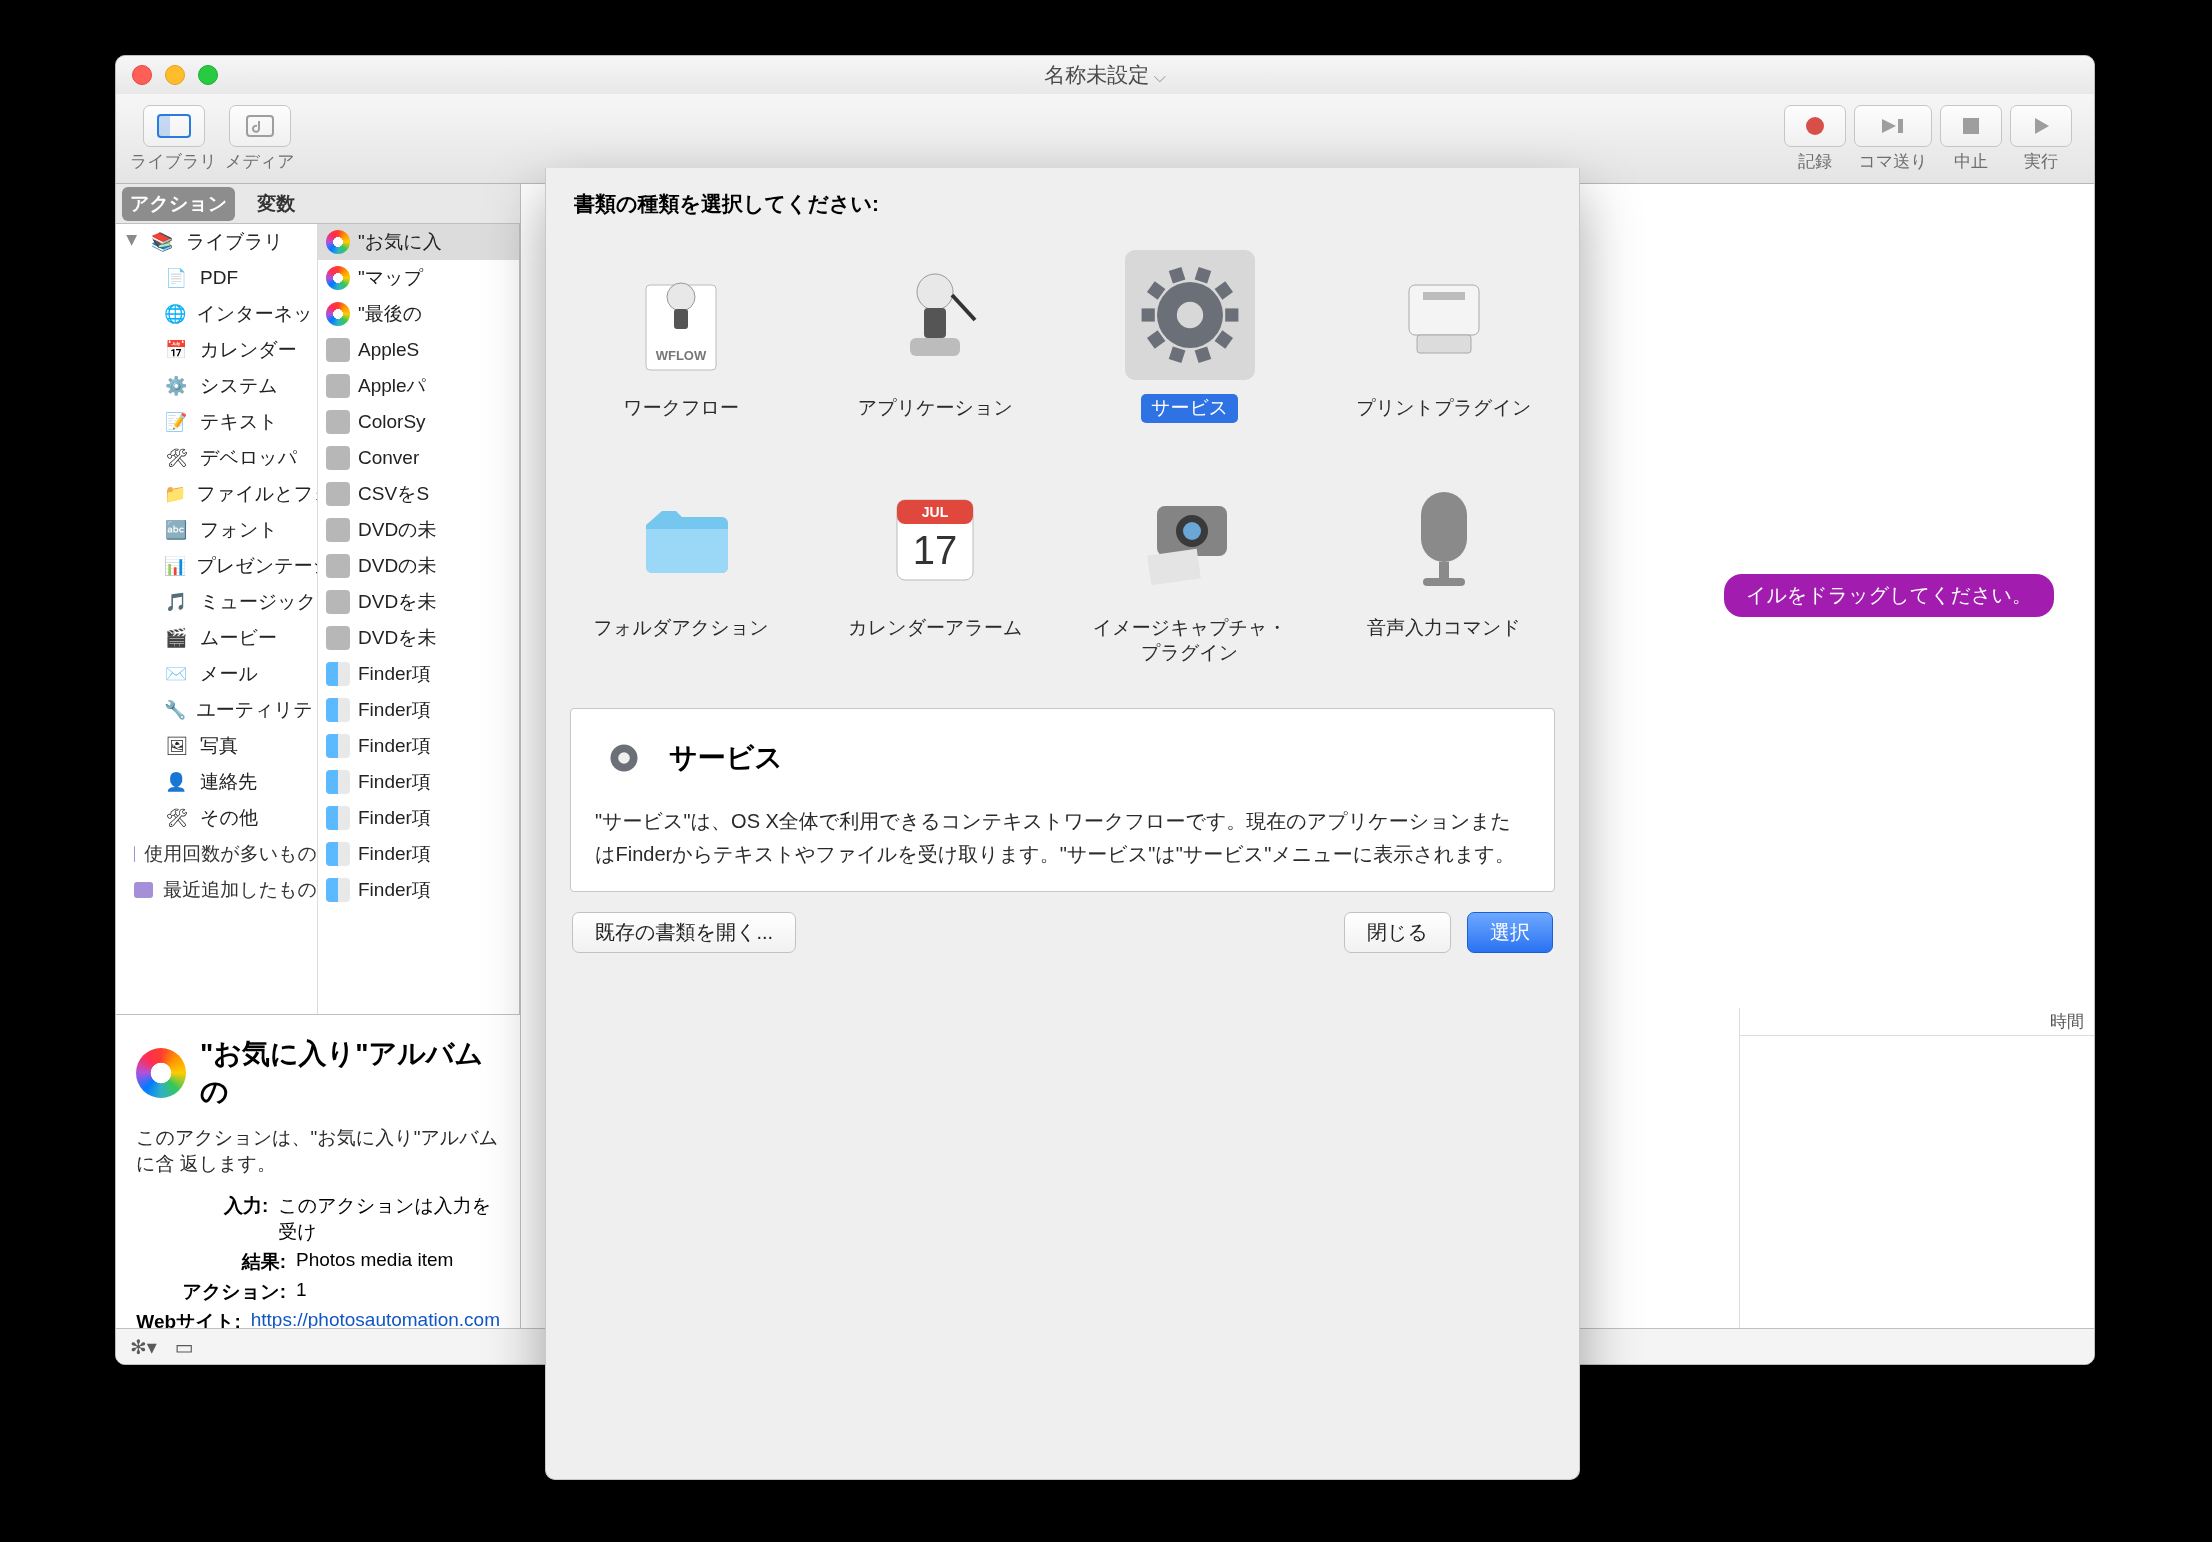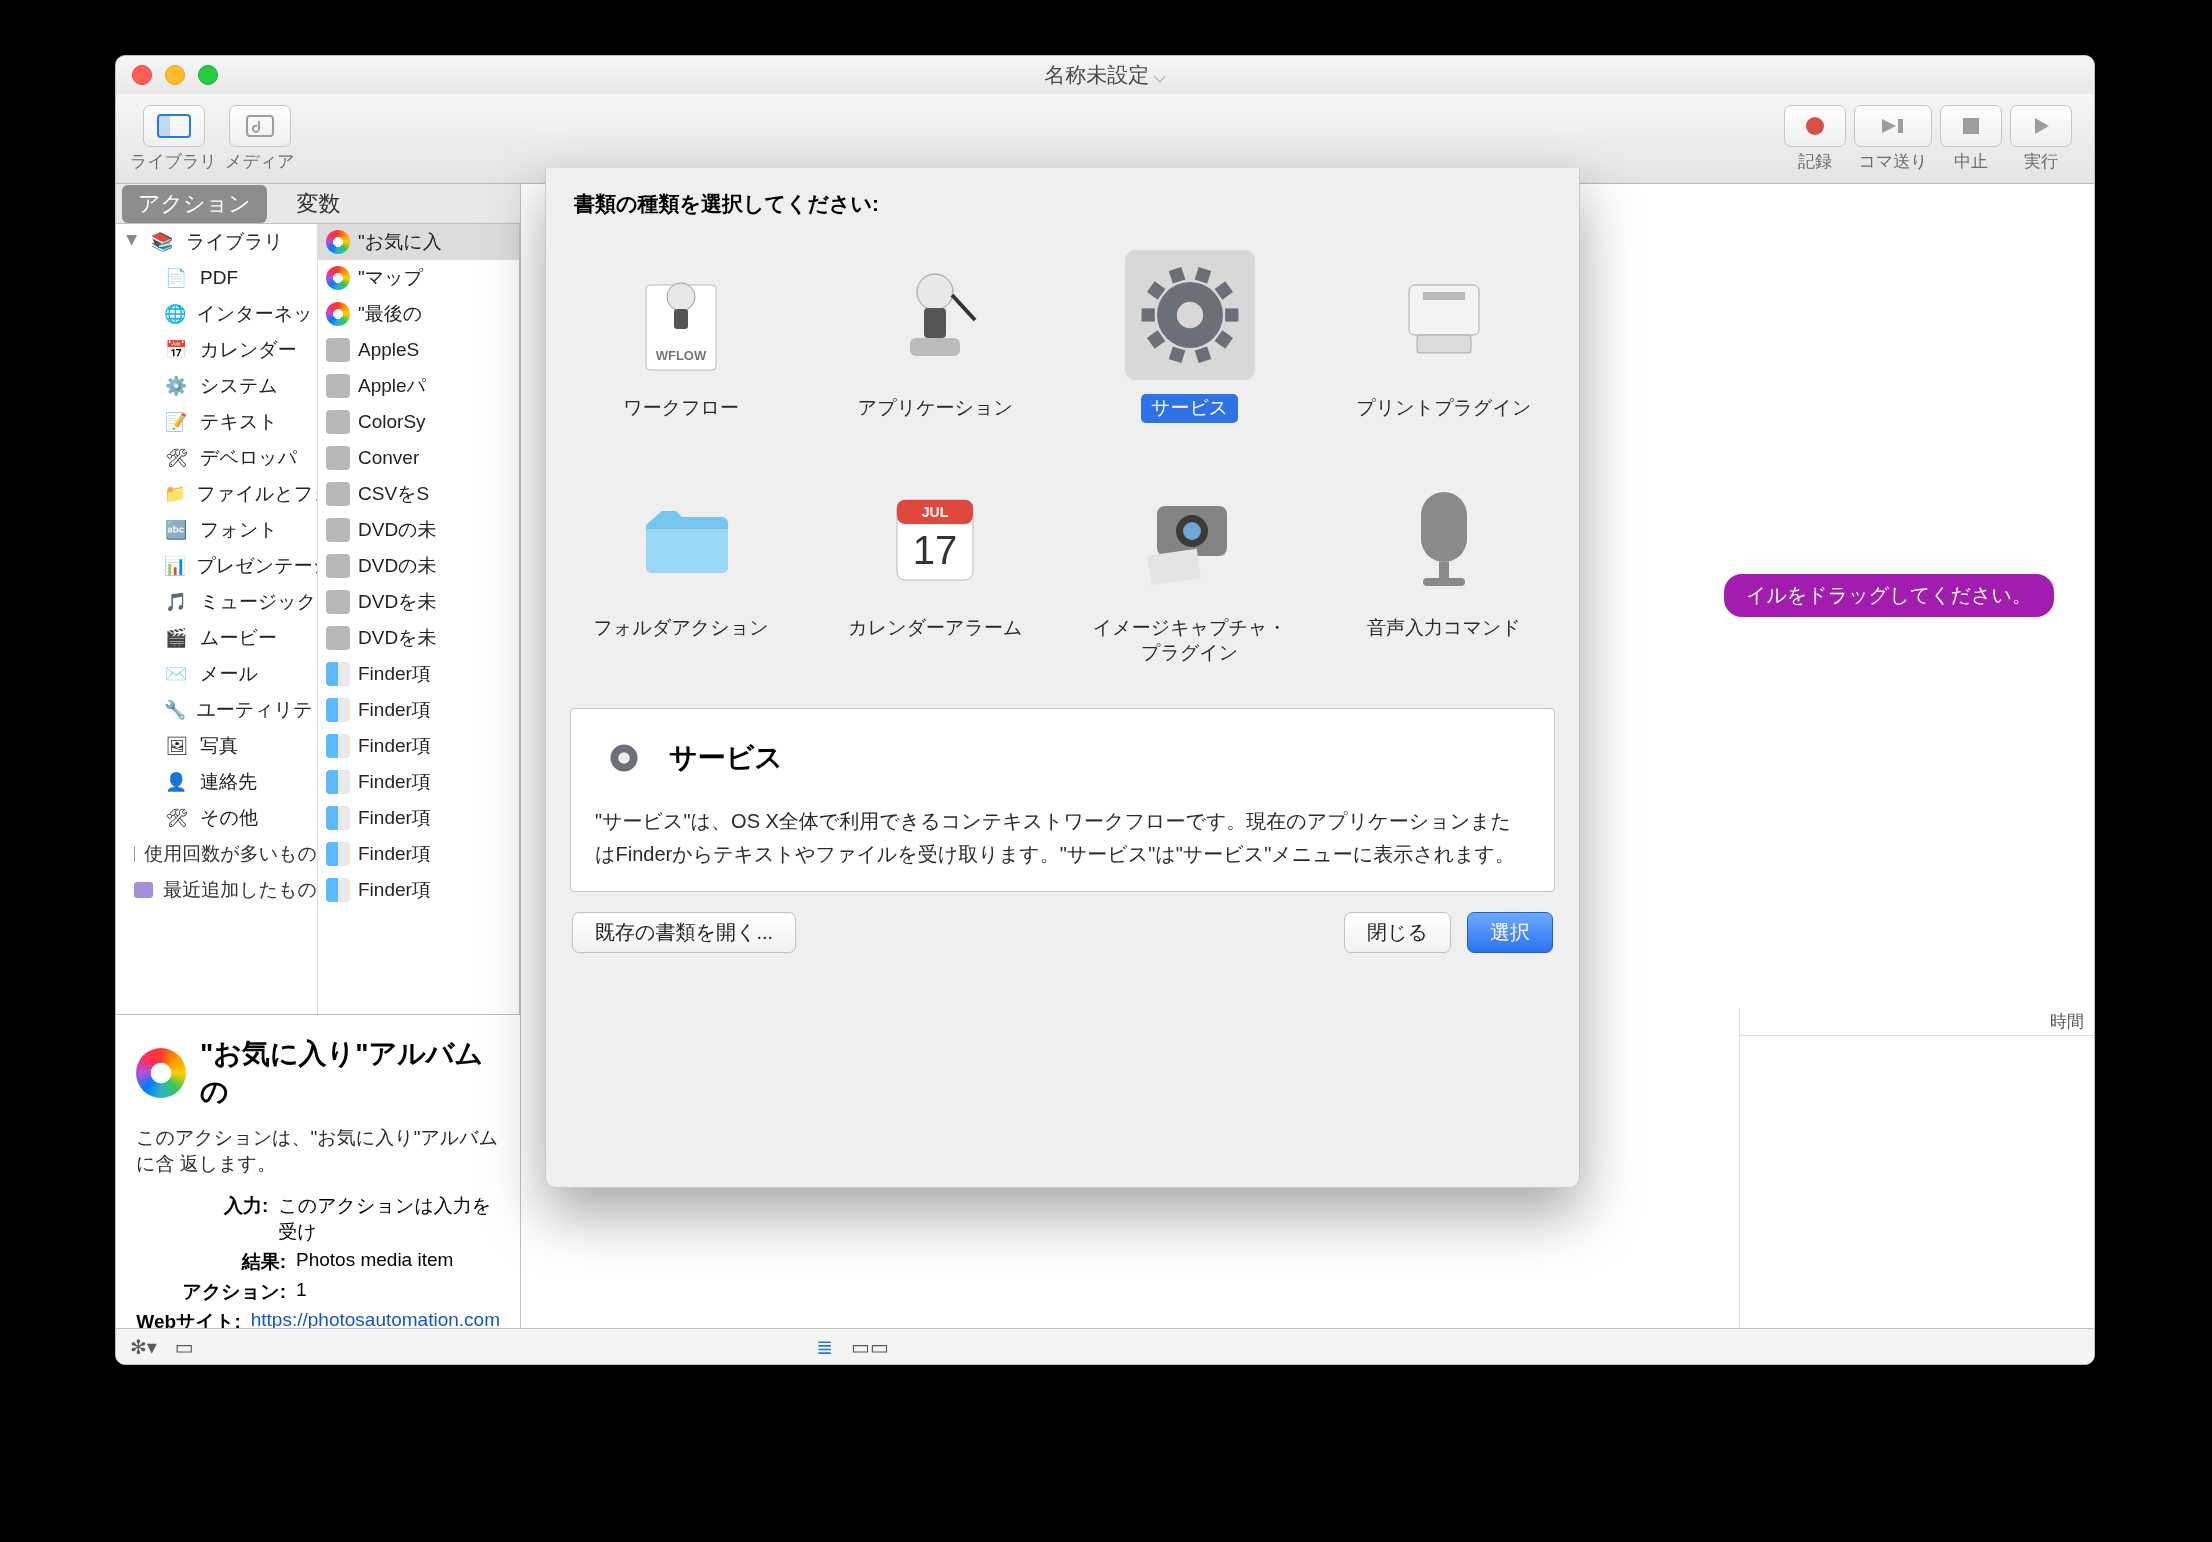--- a/index.html
+++ b/index.html
@@ -21,21 +21,21 @@
 
 .toolbar{height:90px;background:linear-gradient(#f6f6f6,#e4e4e4);border-bottom:1px solid #b8b8b8;display:flex;align-items:center;padding:0 14px;}
 .tbtn{display:flex;flex-direction:column;align-items:center;margin-right:8px;font-size:17px;color:#6e6e6e;}
 .tbtn .bx{width:62px;height:42px;background:linear-gradient(#fdfdfd,#f0f0f0);border:1px solid #c6c6c6;border-radius:7px;display:flex;align-items:center;justify-content:center;margin-bottom:3px;}
 .tbtn.wide .bx{width:78px;}
 .tspacer{flex:1;}
 
 .body{display:flex;height:calc(100% - 128px);}
 .left{width:405px;display:flex;flex-direction:column;border-right:1px solid #c0c0c0;}
 .tabbar{height:40px;background:#e8e8e8;display:flex;align-items:center;padding-left:6px;border-bottom:1px solid #c0c0c0;}
-.tab{padding:4px 16px;font-size:22px;color:#333;border-radius:6px;}
+.tab{padding:4px 8px;font-size:19px;color:#333;border-radius:6px;font-weight:bold;}
 .tab.sel{background:#8d8d8d;color:#fff;}
 .tab+.tab{margin-left:14px;}
 .searchpad{flex:1;}
 
 .categories{flex:1;overflow:auto;background:#fff;}
 .catrow{display:flex;align-items:center;height:36px;padding-left:10px;font-size:19px;color:#222;gap:10px;white-space:nowrap;}
 .catrow.hdr{font-weight:400;}
 .catrow .disc{color:#8a8a8a;font-size:14px;transform:rotate(90deg);display:inline-block;width:14px;}
 .catrow .ci{width:26px;height:26px;display:flex;align-items:center;justify-content:center;font-size:18px;}
 .catrow.sub{padding-left:48px;}
@@ -61,21 +61,21 @@
 .kvrow .k{width:150px;text-align:right;font-weight:700;margin-right:10px;}
 .kvrow a{color:#1056c4;text-decoration:none;}
 
 .statusbar{position:absolute;bottom:0;left:0;right:0;height:36px;border-top:1px solid #c0c0c0;background:#f4f4f4;display:flex;align-items:center;padding:0 14px;gap:18px;color:#5a5a5a;font-size:20px;}
 .sbspacer{flex:1;}
 
 .righttable{position:absolute;right:0;top:0;width:355px;height:100%;border-left:1px solid #dcdcdc;margin-top:31px;}
 .rthdr{height:28px;border-bottom:1px solid #dcdcdc;display:flex;align-items:center;padding:0 10px;font-size:17px;color:#555;}
 
 
-.sheet{position:absolute;left:545px;top:168px;width:1035px;height:1020px;background:#efefef;border-radius:0 0 10px 10px;box-shadow:0 26px 60px rgba(0,0,0,.35);border:1px solid #c8c8c8;border-top:none;display:flex;flex-direction:column;}
+.sheet{position:absolute;left:545px;top:168px;width:1035px;height:1312px;background:#efefef;border-radius:0 0 10px 10px;box-shadow:0 26px 60px rgba(0,0,0,.35);border:1px solid #c8c8c8;border-top:none;display:flex;flex-direction:column;}
 .sheet h3{font-size:21px;font-weight:700;padding:22px 28px 14px;}
 .grid{display:grid;grid-template-columns:repeat(4,1fr);padding:8px 22px 20px;column-gap:28px;}
 .titem{display:flex;flex-direction:column;align-items:center;text-align:center;font-size:19px;color:#2a2a2a;padding:10px 4px;border-radius:10px;height:220px;}
 .titem .tic{width:130px;height:130px;display:flex;align-items:center;justify-content:center;margin-bottom:14px;border-radius:10px;}
 .titem.sel .tic{background:#d8d8d8;}
 .titem .lbl{padding:2px 10px;border-radius:5px;line-height:1.3;}
 .titem.sel .lbl{background:#2f72e4;color:#fff;}
 
 .descbox{margin:8px 24px 0;border:1px solid #c6c6c6;background:#fff;border-radius:4px;padding:20px 24px;}
 .descbox .dh{display:flex;align-items:center;gap:16px;margin-bottom:18px;}

